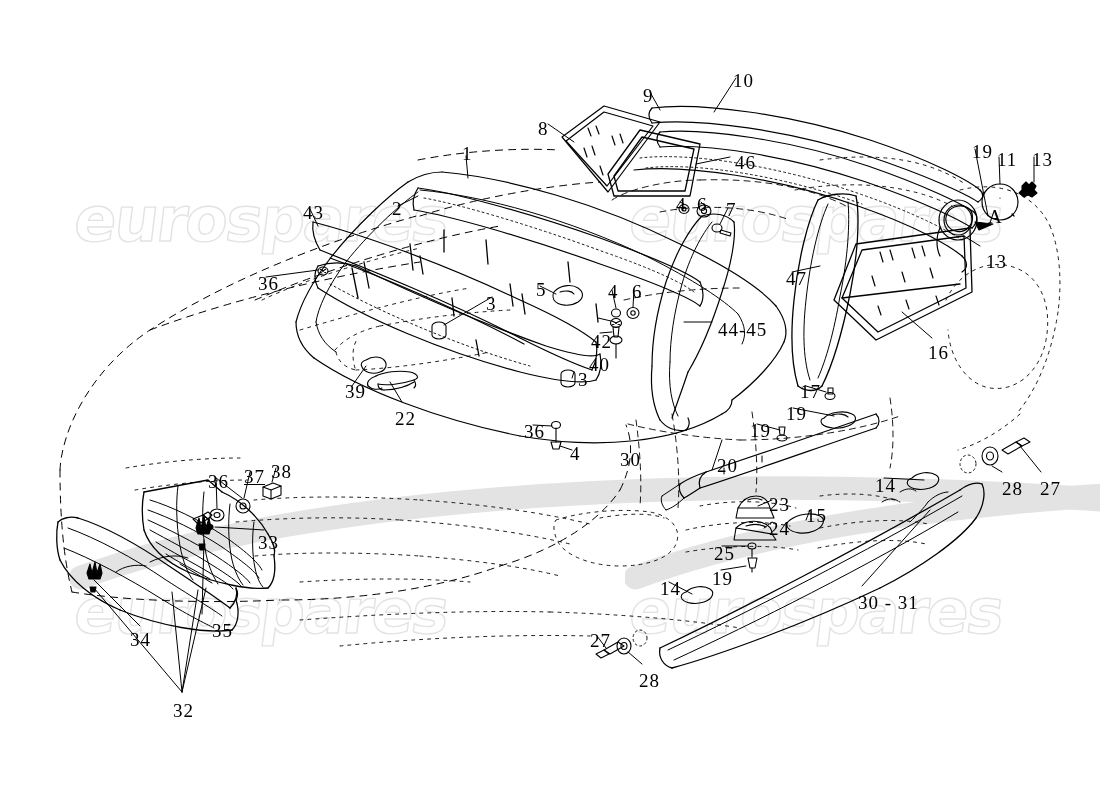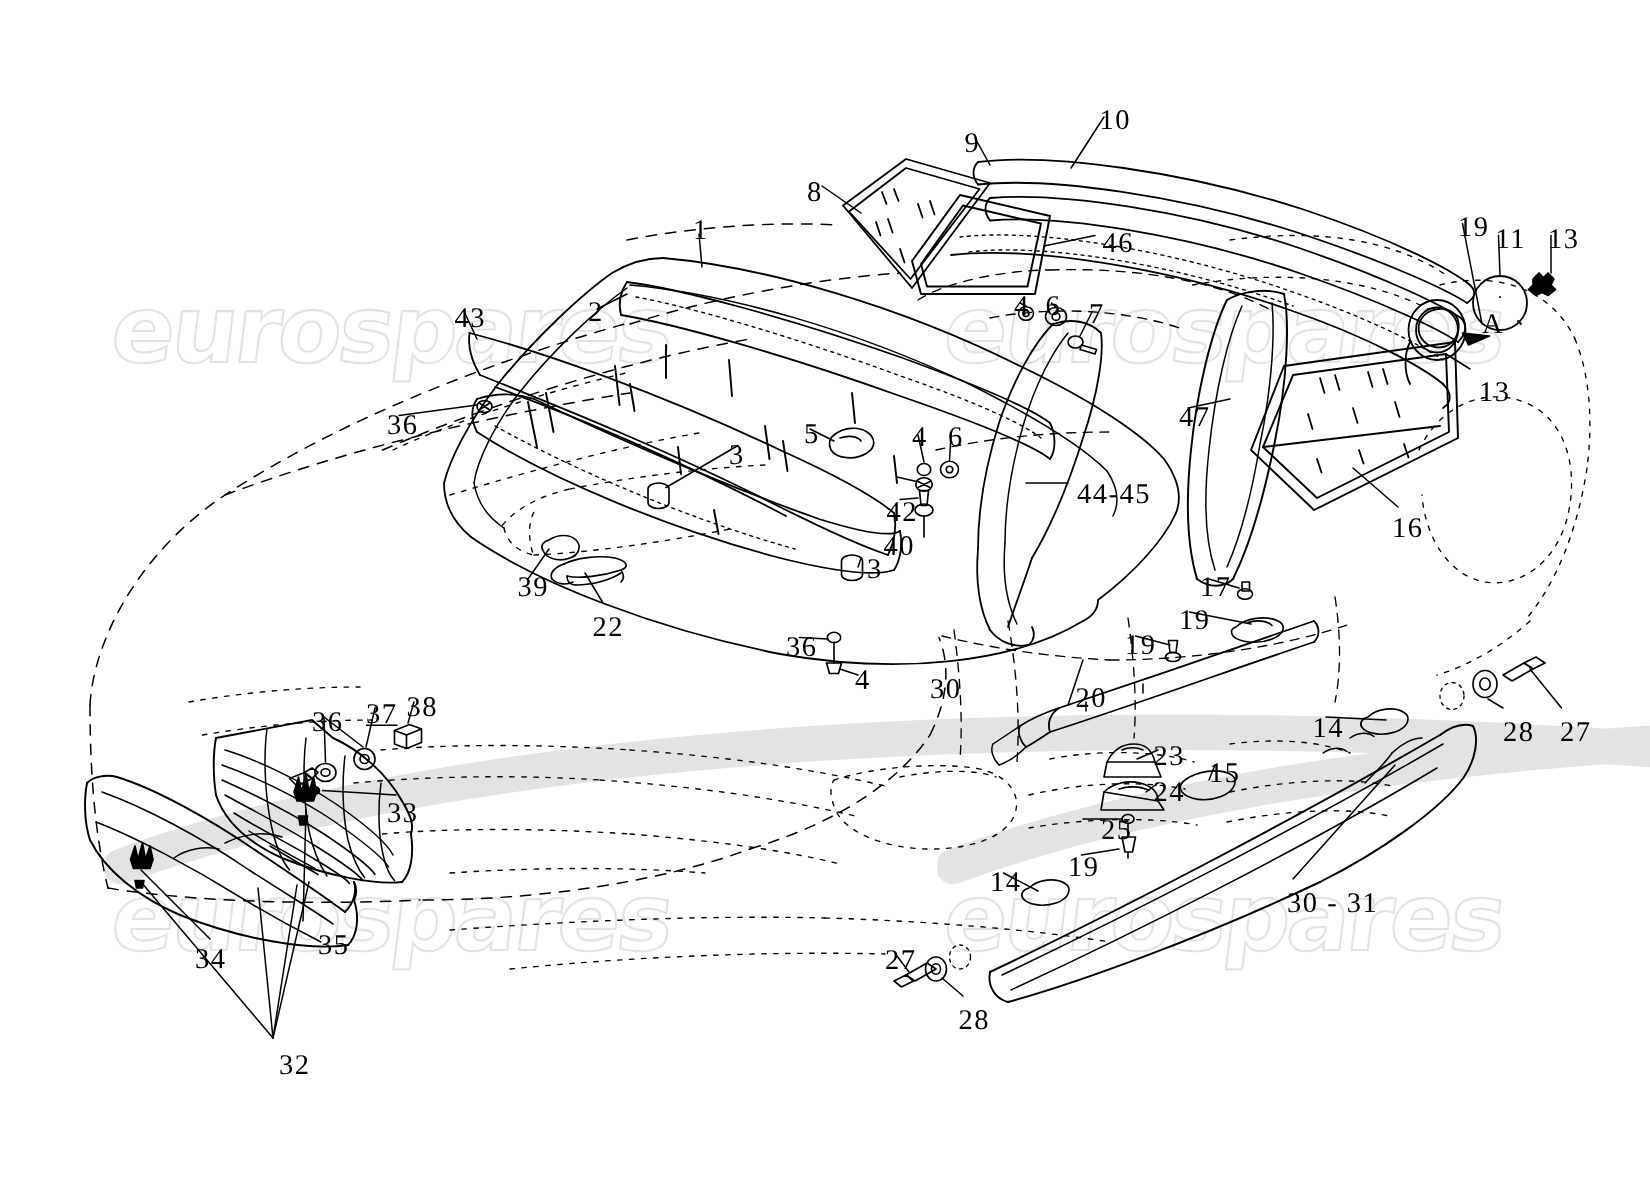--- a/index.html
+++ b/index.html
@@ -637,28 +637,28 @@
       <div class="callout" style="left: 928px; top: 342px;">16</div>
       <div class="callout" style="left: 800px; top: 381px;">17</div>
       <div class="callout" style="left: 786px; top: 403px;">19</div>
       <div class="callout" style="left: 972px; top: 141px;">19</div>
       <div class="callout" style="left: 750px; top: 420px;">19</div>
       <div class="callout" style="left: 717px; top: 433px; margin-top: 22px;">20</div>
       <div class="callout" style="left: 620px; top: 449px;">30</div>
       <div class="callout" style="left: 395px; top: 408px;">22</div>
       <div class="callout" style="left: 769px; top: 494px;">23</div>
       <div class="callout" style="left: 769px; top: 518px;">24</div>
-      <div class="callout" style="left: 734px; top: 543px;">25</div>
+      <div class="callout" style="left: 714px; top: 543px;">25</div>
       <div class="callout" style="left: 712px; top: 568px;">19</div>
       <div class="callout" style="left: 1040px; top: 478px;">27</div>
       <div class="callout" style="left: 590px; top: 630px;">27</div>
       <div class="callout" style="left: 1002px; top: 478px;">28</div>
       <div class="callout" style="left: 639px; top: 670px;">28</div>
       <div class="callout" style="left: 858px; top: 592px;">30 - 31</div>
-      <div class="callout" style="left: 186px; top: 700px;">32</div>
+      <div class="callout" style="left: 173px; top: 700px;">32</div>
       <div class="callout" style="left: 258px; top: 532px;">33</div>
       <div class="callout" style="left: 130px; top: 629px;">34</div>
       <div class="callout" style="left: 212px; top: 620px;">35</div>
       <div class="callout" style="left: 258px; top: 273px;">36</div>
       <div class="callout" style="left: 524px; top: 421px;">36</div>
       <div class="callout" style="left: 208px; top: 471px;">36</div>
       <div class="callout" style="left: 244px; top: 466px; text-decoration: underline;">37</div>
       <div class="callout" style="left: 271px; top: 461px;">38</div>
       <div class="callout" style="left: 345px; top: 381px;">39</div>
       <div class="callout" style="left: 589px; top: 314px; margin-top: 40px;">40</div>

